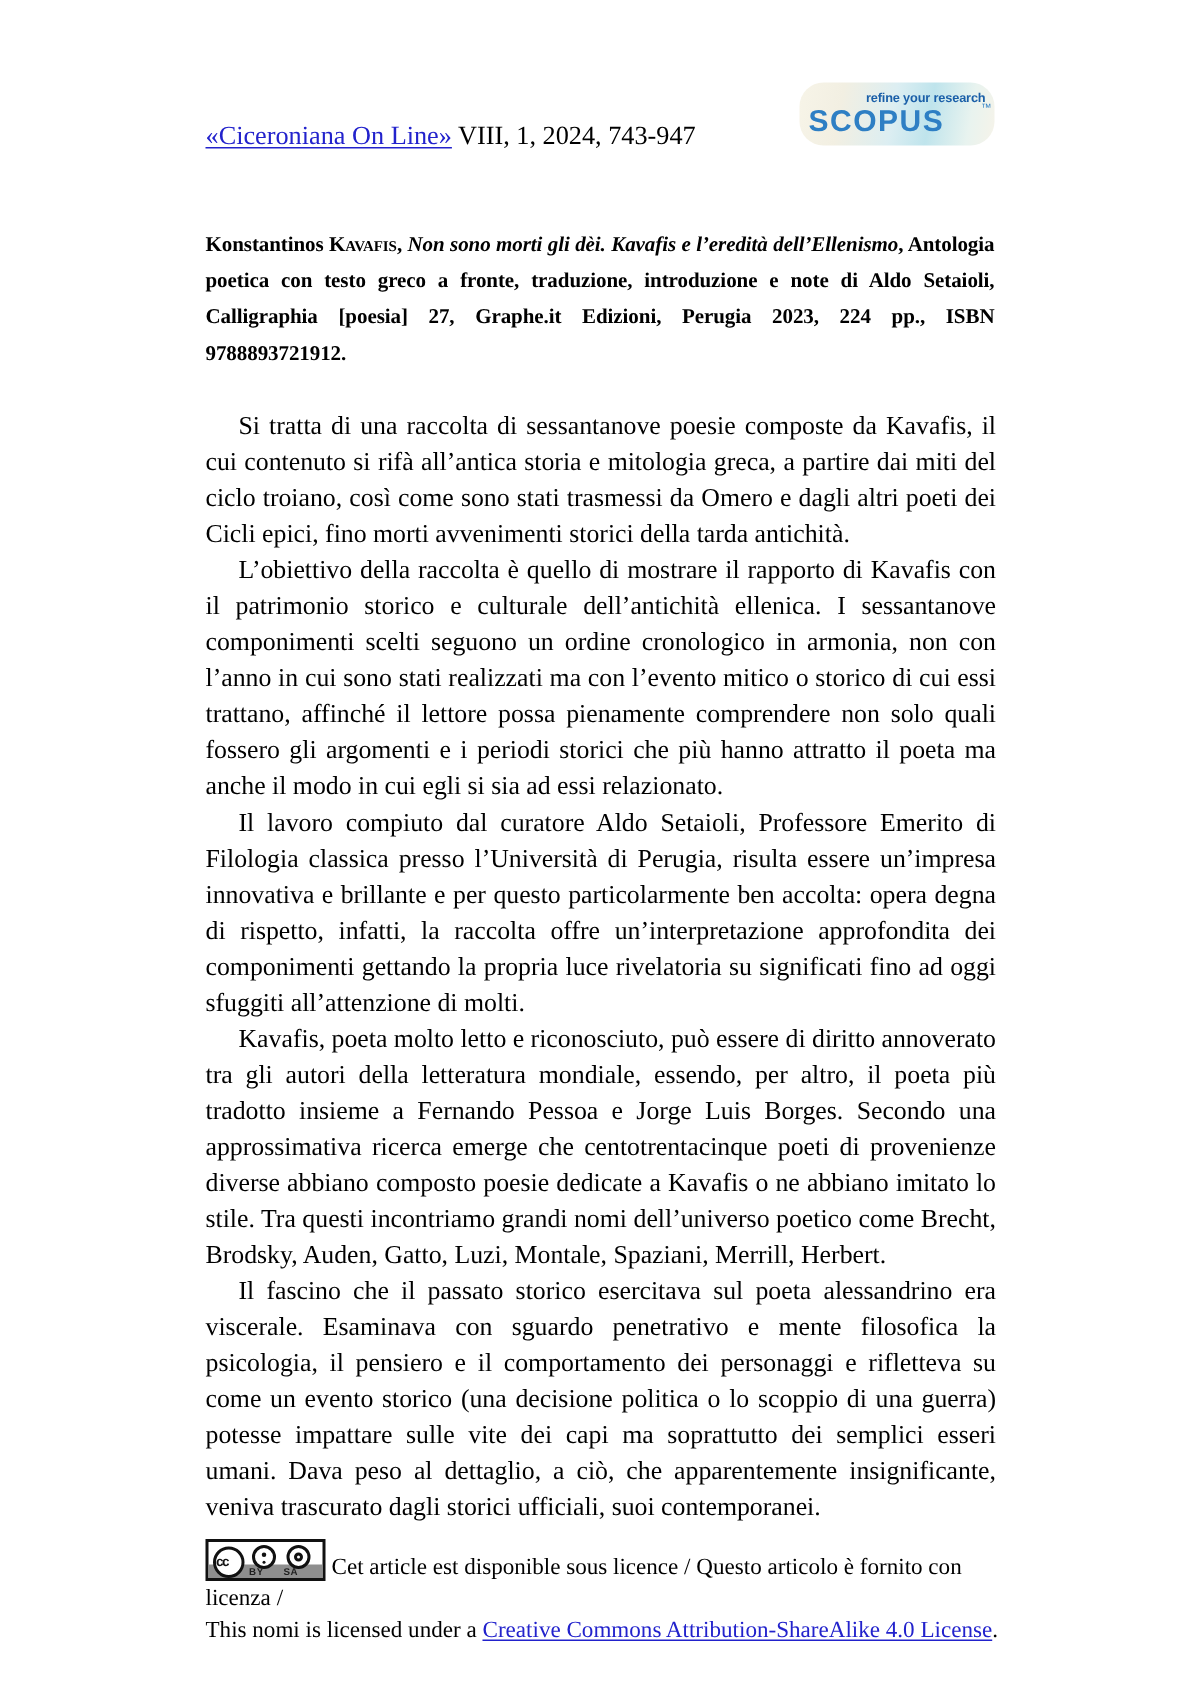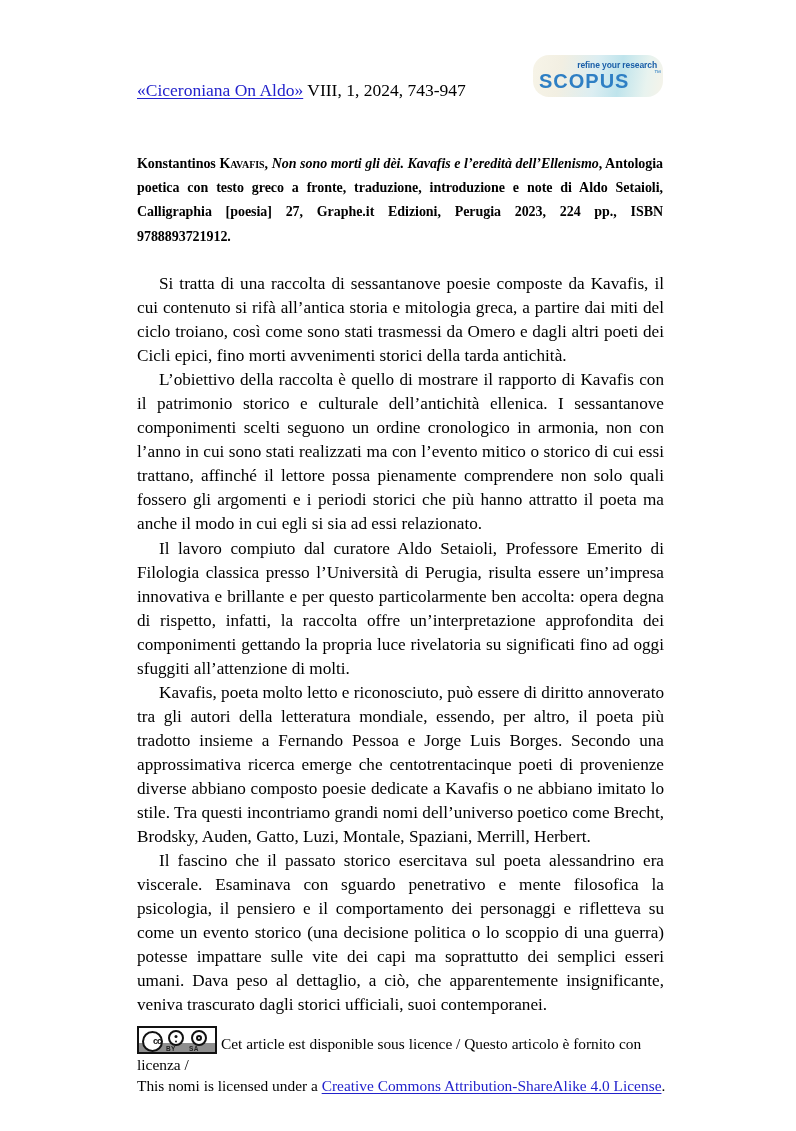--- a/index.html
+++ b/index.html
@@ -163,21 +163,21 @@
     border: 2px solid #111111;
     background: #ffffff;
     box-sizing: border-box;
   }
   .cc-main {
     left: 3px; top: 3px; width: 21px; height: 21px;
   }
   .cc-main span {
     position: absolute;
     left: 0; right: 0; top: 2px;
-    text-align: right;
+    text-align: left;
     font-family: "Liberation Sans", sans-serif;
     font-size: 9px;
     font-weight: bold;
     color: #111;
     line-height: 13px;
     letter-spacing: -1px;
   }
   .cc-by { left: 29px; top: 2px; width: 16px; height: 16px; }
   .cc-sa { left: 52px; top: 2px; width: 16px; height: 16px; }
   .cc-by::after {
@@ -220,21 +220,21 @@
   }
 </style>
 </head>
 <body>
 
 <div class="page">
 
   <div class="header">
 
     <div class="header-ref">
-      <a class="journal-link" href="#">«Ciceroniana On Aldo»</a><span class="issue"> VIII, 1, 2024, 743-947</span>
+      <a class="journal-link" href="#">«Ciceroniana On Line»</a><span class="issue"> VIII, 1, 2024, 743-947</span>
     </div>
 
     <div class="scopus-logo">
       <div class="scopus-tag">refine your research</div>
       <div class="scopus-word">SCOPUS</div>
       <div class="scopus-tm">™</div>
     </div>
 
   </div>
 

